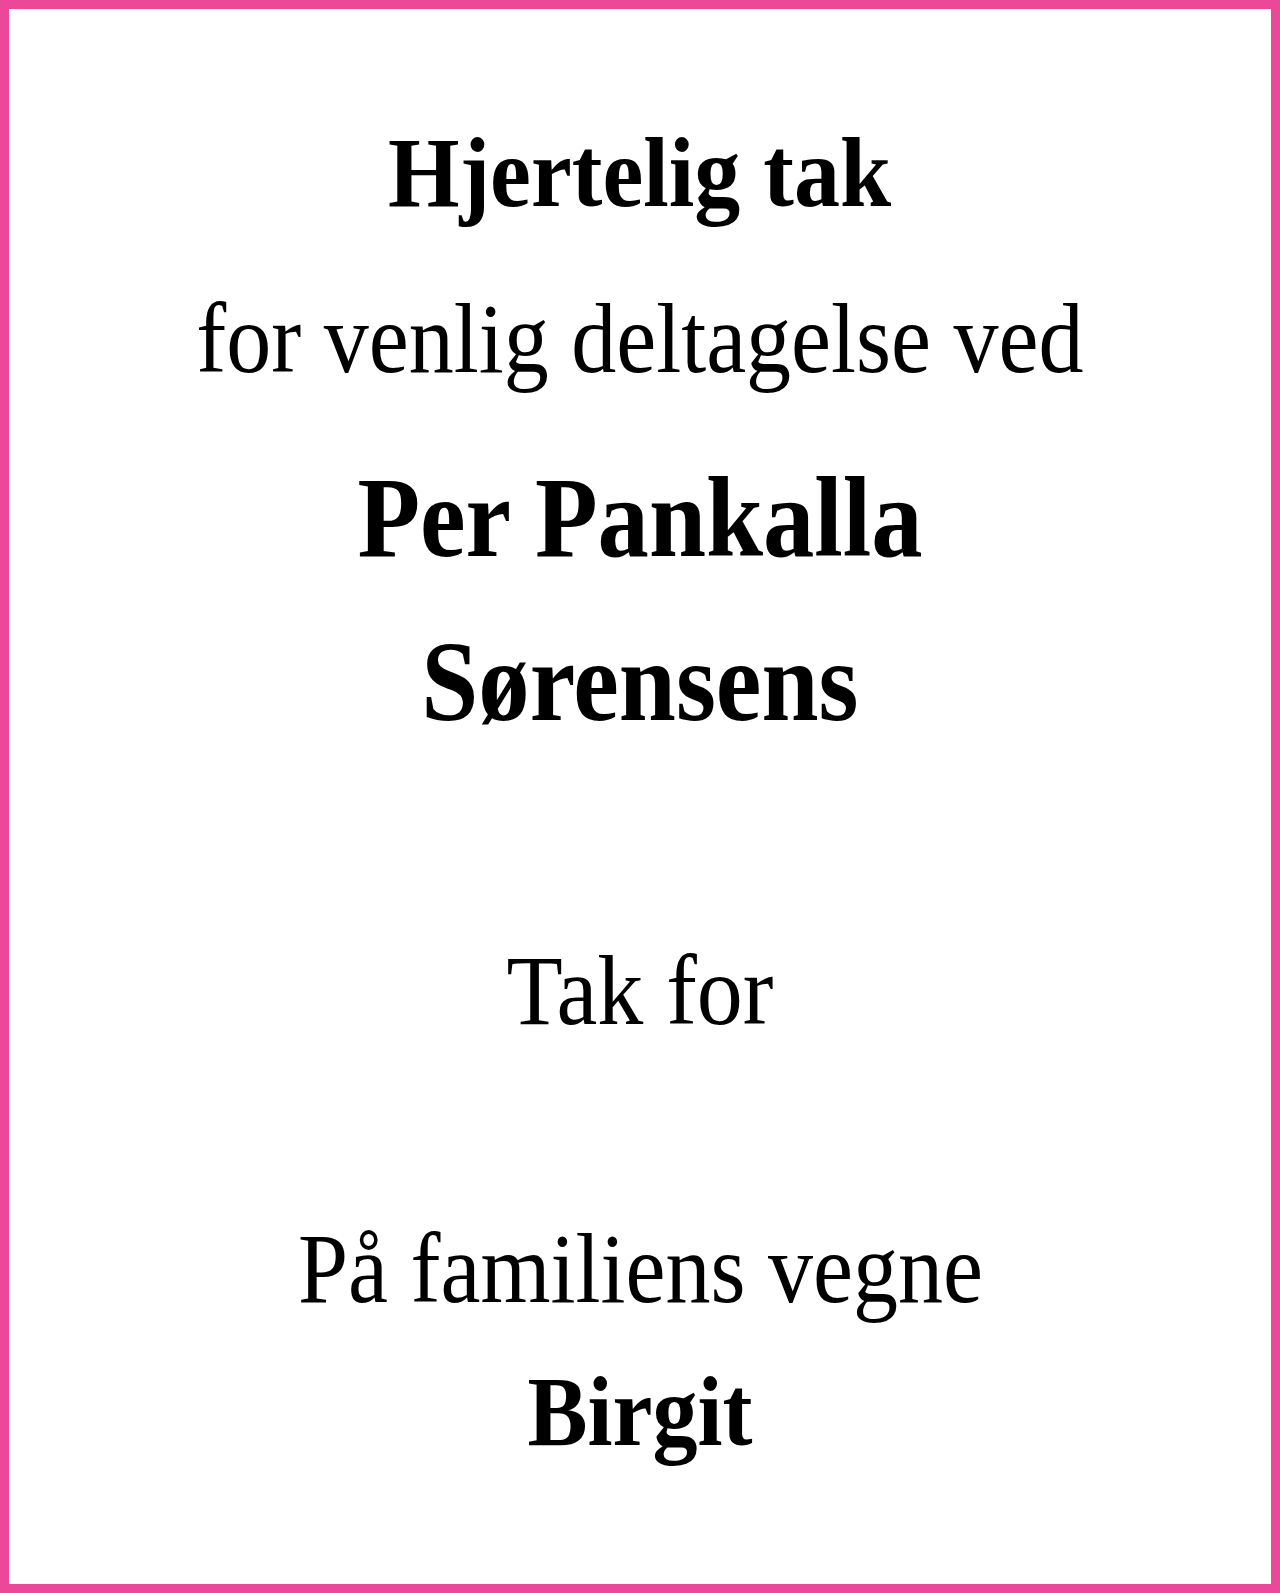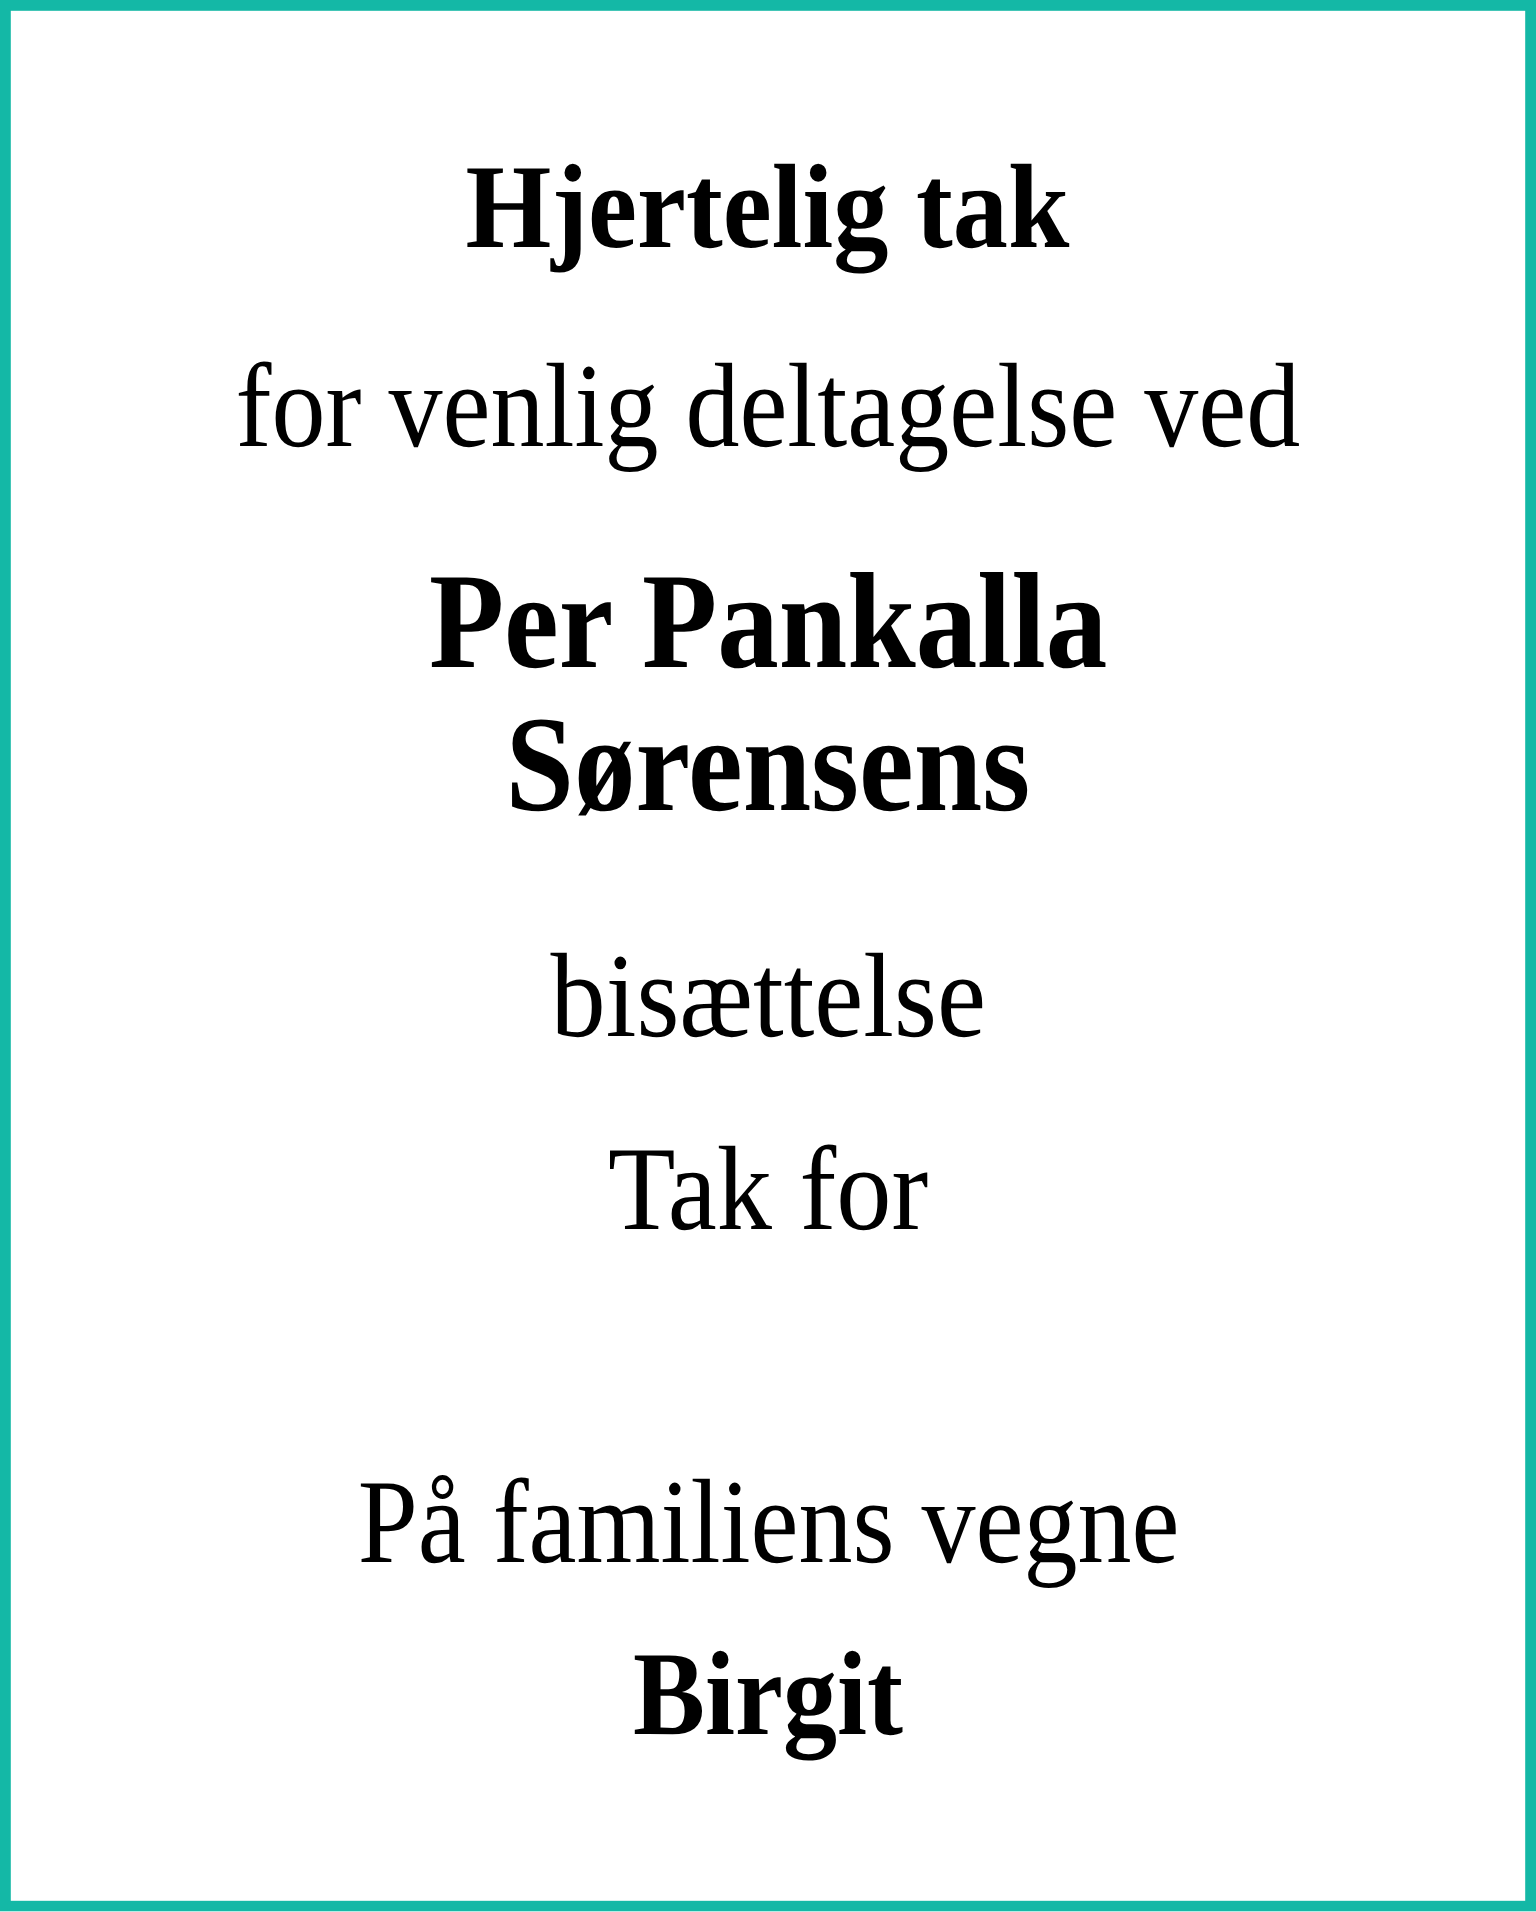--- a/index.html
+++ b/index.html
@@ -5,21 +5,21 @@
     html, body {
       margin: 0;
       padding: 0;
       background: #ffffff;
     }
     .notice {
       position: relative;
       width: 1280px;
       height: 1593px;
       box-sizing: border-box;
-      border: 9px solid #14b8a6;
+      border: 9px solid #ec4899;
       background: #ffffff;
       overflow: hidden;
       font-family: "Liberation Serif", "DejaVu Serif", serif;
       color: #000000;
     }
     .line {
       position: absolute;
       left: 0;
       width: 1262px;
       text-align: center;
@@ -35,21 +35,21 @@
     
     #l-heading   { top: 114px;  font-size: 100px; }
     #l-heading span { transform: scaleX(0.92); }
 
     #l-sub       { top: 280px;  font-size: 100px; }
     #l-sub span  { transform: scaleX(0.90); }
 
     #l-name1     { top: 452px;  font-size: 114px; }
     #l-name1 span { transform: scaleX(0.90); }
 
-    #l-name2     { top: 571px;  font-size: 114px; }
+    #l-name2     { top: 616px;  font-size: 114px; }
     #l-name2 span { transform: scaleX(0.90); }
 
     #l-event     { top: 771px;  font-size: 100px; }
     #l-event span { transform: scaleX(0.92); }
 
     #l-thanks1   { top: 932px;  font-size: 100px; }
     #l-thanks1 span { transform: scaleX(0.92); }
 
     #l-thanks2   { top: 1052px; font-size: 100px; }
     #l-thanks2 span { transform: scaleX(0.90); }
@@ -69,23 +69,20 @@
   </div>
   <div class="line" id="l-sub">
     <span>for venlig deltagelse ved</span>
   </div>
   <div class="line bold" id="l-name1">
     <span>Per Pankalla</span>
   </div>
   <div class="line bold" id="l-name2">
     <span>Sørensens</span>
   </div>
-  <div class="line" id="l-event">
-    <span>bisættelse</span>
-  </div>
   <div class="line" id="l-thanks1">
     <span>Tak for</span>
   </div>
   <div class="line" id="l-behalf">
     <span>På familiens vegne</span>
   </div>
   <div class="line bold" id="l-sign">
     <span>Birgit</span>
   </div>
 </div>

